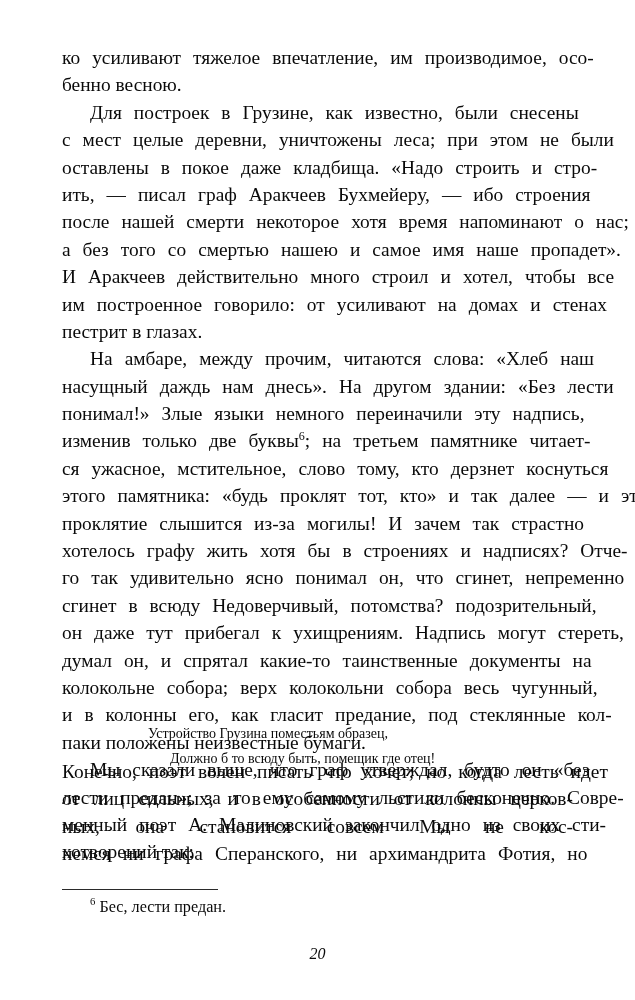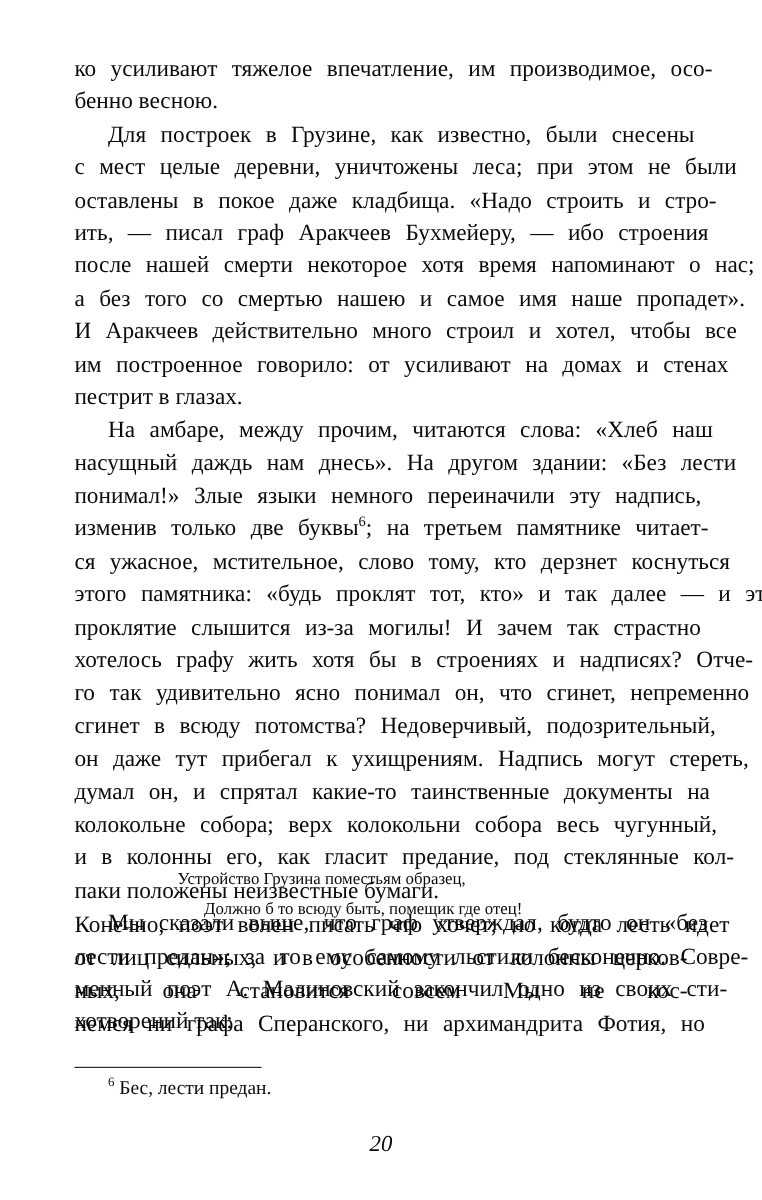--- a/index.html
+++ b/index.html
@@ -105,21 +105,21 @@
   }
 
   
   .folio {
     position: absolute;
     left: 0;
     top: 942px;
     width: 635px;
     text-align: center;
     font-style: italic;
-    font-size: 19px;
+    font-size: 16px;
     line-height: 24px;
   }
 </style>
 </head>
 <body>
 
 <div id="page">
 
   <div class="column">
 
@@ -325,22 +325,22 @@
           <span>понимал</span>
           <span>он,</span>
           <span>что</span>
           <span>сгинет,</span>
           <span>непременно</span>
         </span>
       <span class="line just">
           <span>сгинет</span>
           <span>в</span>
           <span>всюду</span>
+          <span>Недоверчивый,</span>
           <span>потомства?</span>
-          <span>Недоверчивый,</span>
           <span>подозрительный,</span>
         </span>
       <span class="line just">
           <span>он</span>
           <span>даже</span>
           <span>тут</span>
           <span>прибегал</span>
           <span>к</span>
           <span>ухищрениям.</span>
           <span>Надпись</span>

